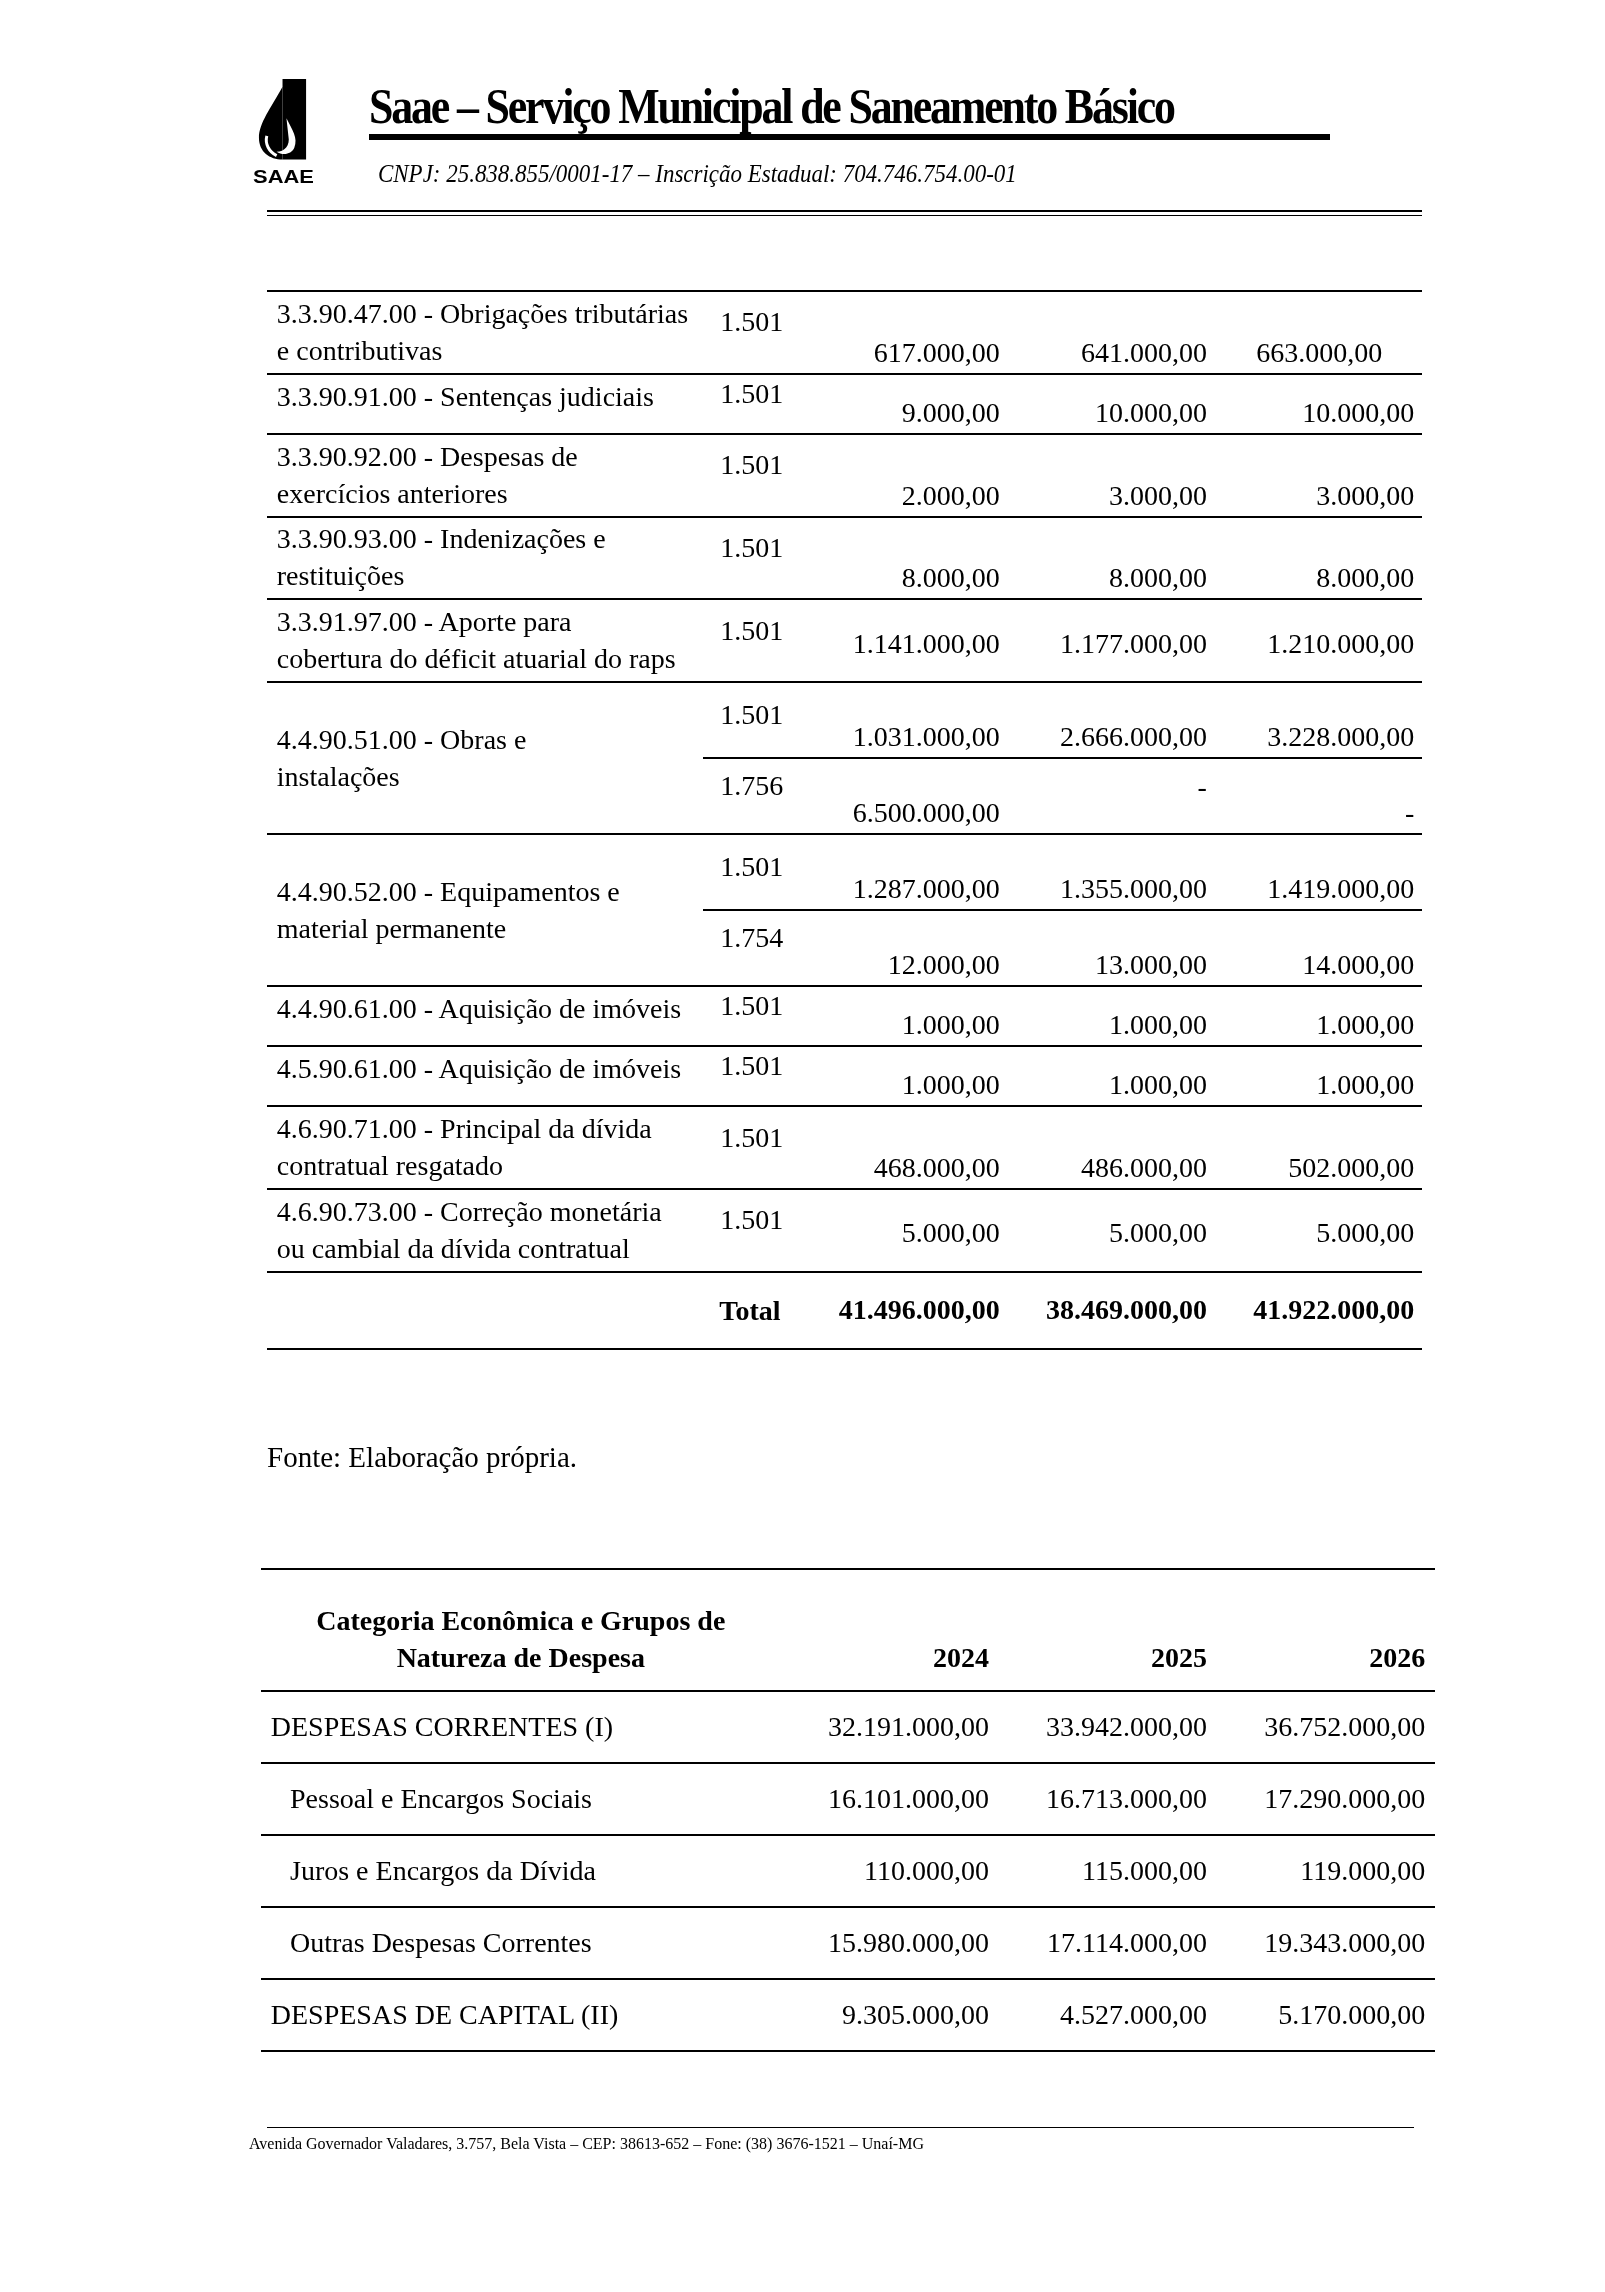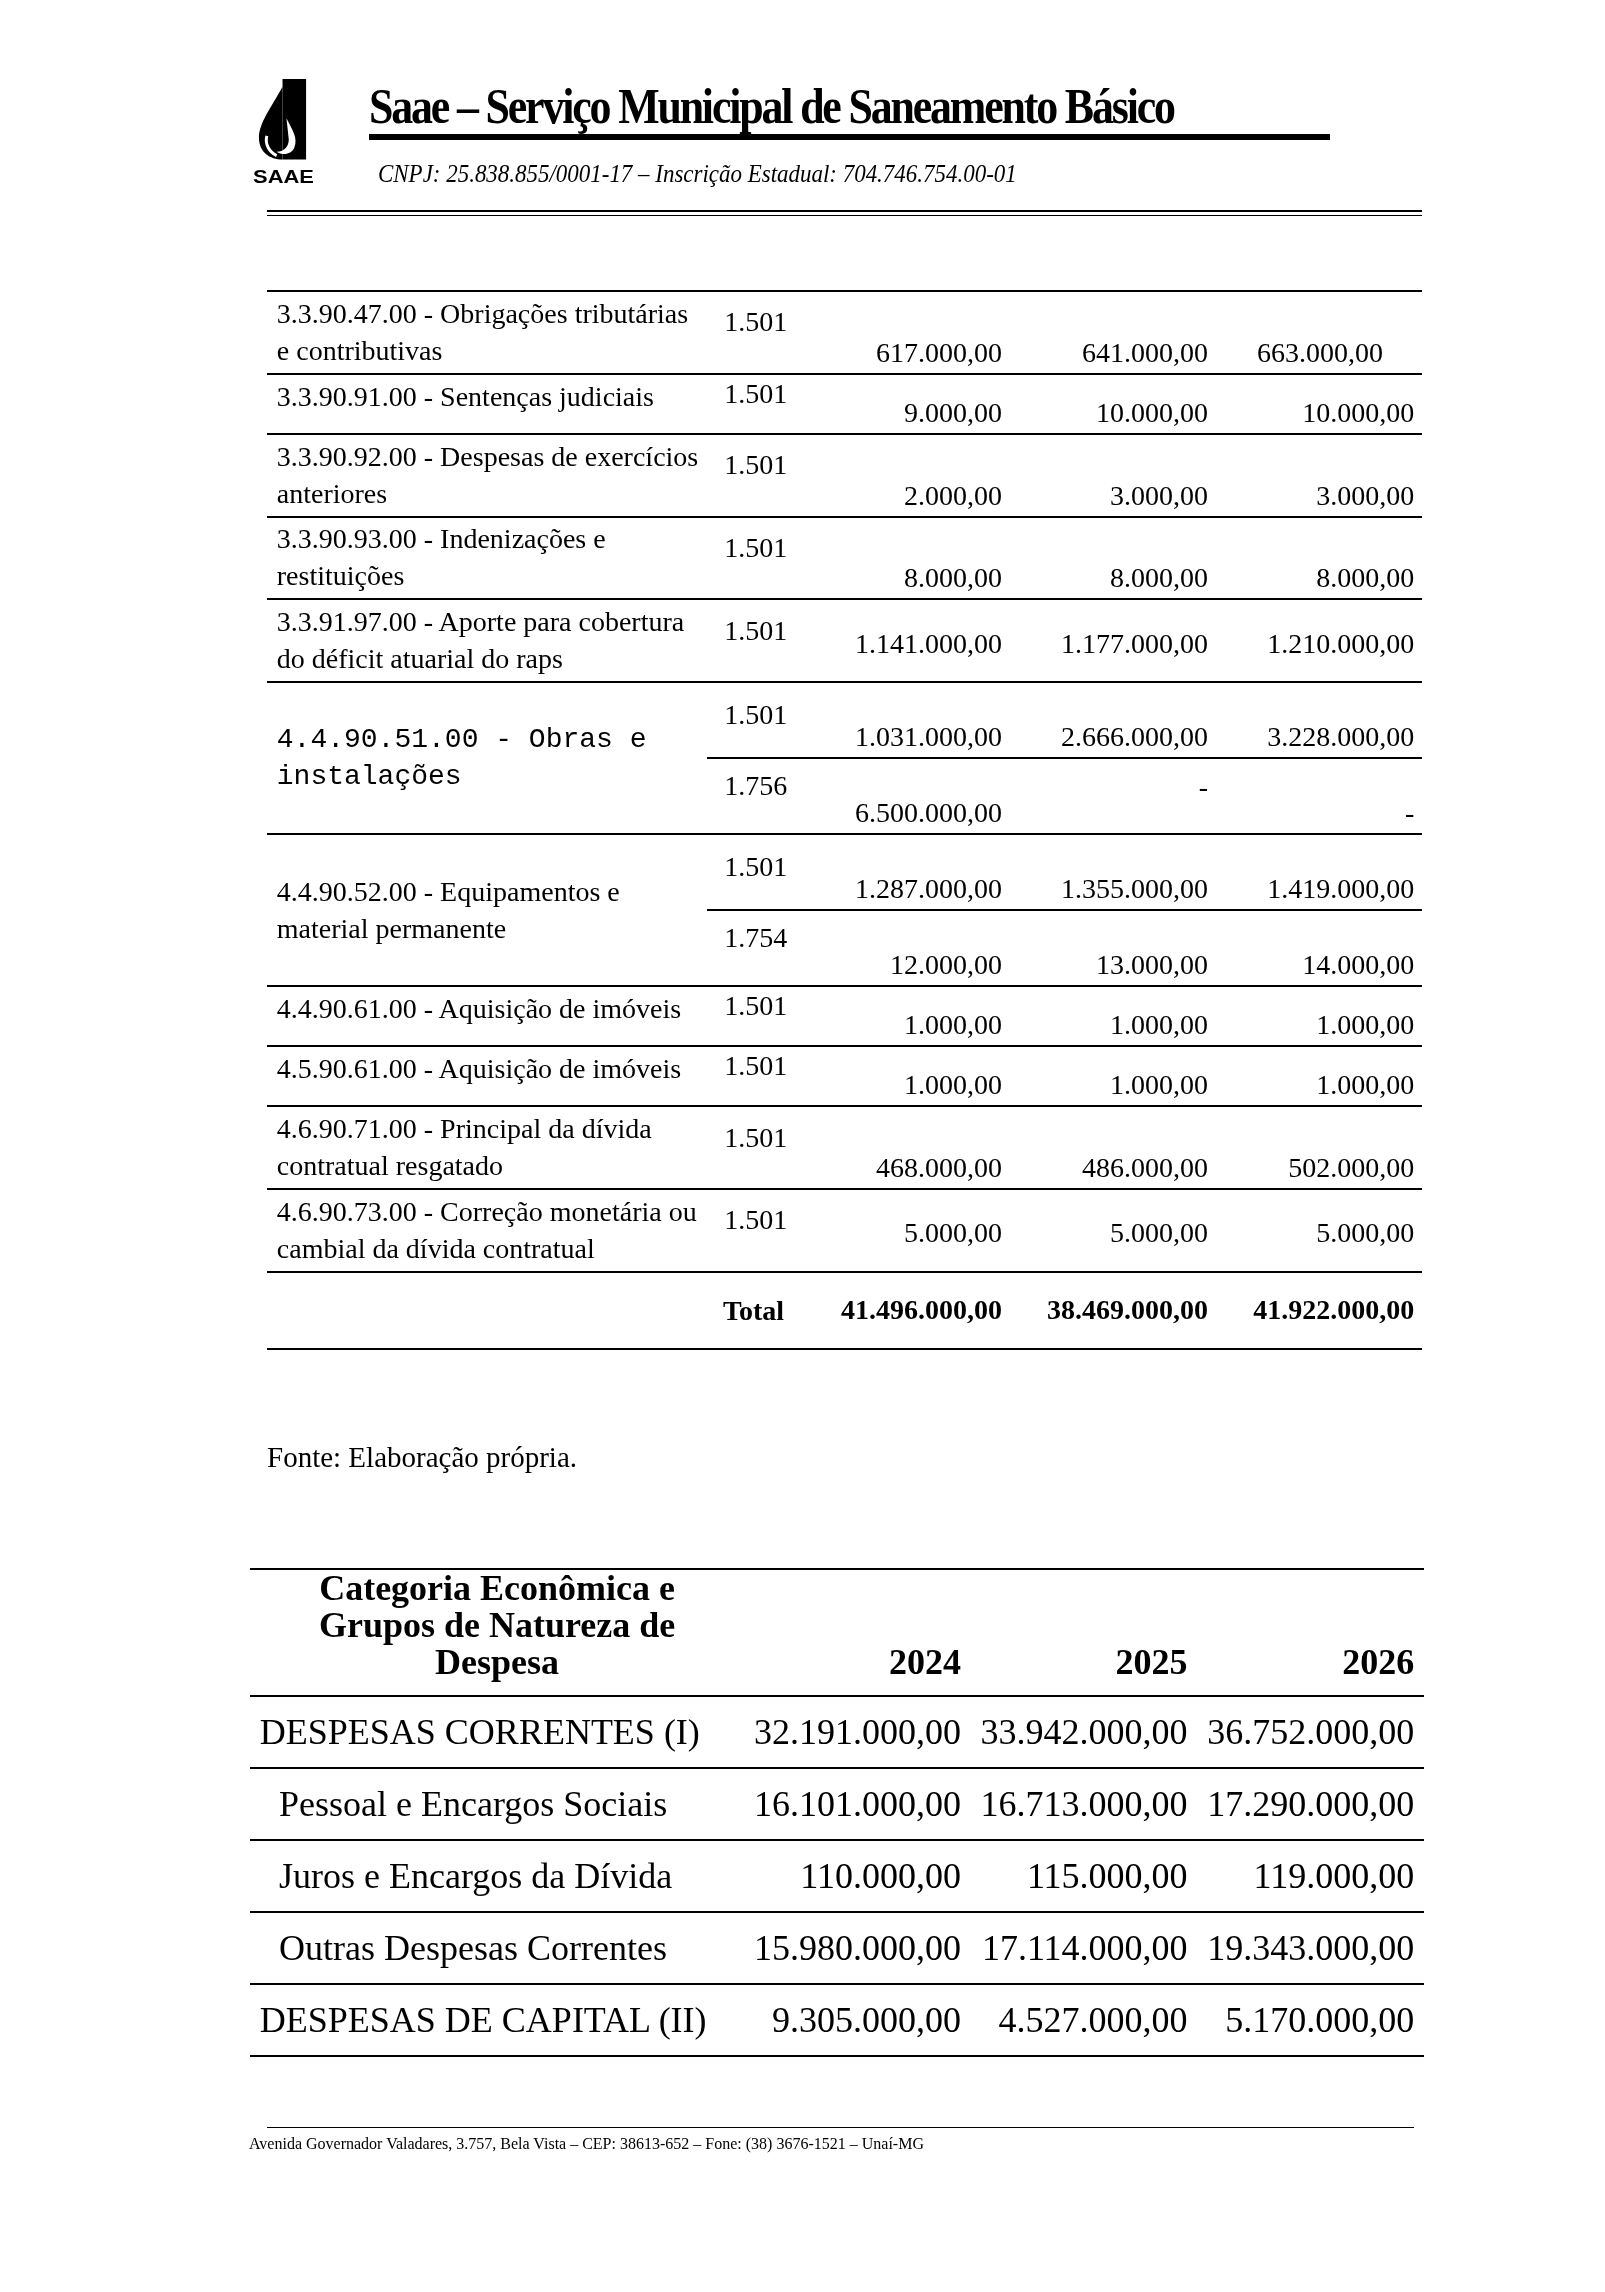--- a/index.html
+++ b/index.html
@@ -24,21 +24,21 @@
   .t1 td.c24 { width: 196px; }
   .t1 td.c25 { width: 196px; }
   .t1 td.c26 { width: 196px; text-align: center; }
   .t1 tr.total td { font-weight: bold; height: 73px; vertical-align: middle; border-bottom: 2px solid #000; }
   .t1 tr.total td.total-label { text-align: right; padding-right: 19.6px; }
   .dash-hi { vertical-align: middle !important; padding-bottom: 19.6px !important; }
 
   .fonte { position: absolute; left: 267px; top: 1441px; font-size: 29px; }
 
   
-  .t2 { position: absolute; left: 250px; top: 1568px; width: 1174px; border-collapse: collapse; font-size: 36px; }
+  .t2 { position: absolute; left: 261px; top: 1568px; width: 1174px; border-collapse: collapse; font-size: 28px; }
   .t2 td, .t2 th { border-bottom: 2px solid #000; padding: 0 9.8px; }
   .t2 thead th { border-top: 2px solid #000; height: 106px; font-weight: bold; vertical-align: bottom; padding-bottom: 13.7px; line-height: 37px; }
   .t2 thead th.cat { text-align: center; width: 500px; }
   .t2 thead th.yr { text-align: right; }
   .t2 tbody td { height: 70px; vertical-align: middle; }
   .t2 td.num { text-align: right; padding-right: 9.8px; }
   .t2 td.label.indent { padding-left: 29px; }
 
   
   .footer-rule { position: absolute; left: 267px; top: 2127px; width: 1147px; height: 1px; background: #000; }
@@ -95,21 +95,21 @@
     </tr>
     <tr>
       <td class="desc" style="padding-right:19.6px;">3.3.91.97.00 - Aporte para cobertura do déficit atuarial do raps</td>
       <td class="code">1.501</td>
       <td class="num" style="padding-bottom:19.6px;">1.141.000,00</td>
       <td class="num" style="padding-bottom:19.6px;">1.177.000,00</td>
       <td class="num" style="padding-bottom:19.6px;">1.210.000,00</td>
     </tr>
 
     <tr style="height:76px;">
-      <td class="desc" rowspan="2" style="vertical-align:middle; padding-right:59px;font-family:Liberation Mono, monospace;">4.4.90.51.00 - Obras e instalações</td>
+      <td class="desc" rowspan="2" style="vertical-align:middle; padding-right:59px;">4.4.90.51.00 - Obras e instalações</td>
       <td class="code" style="padding-top:9.8px;">1.501</td>
       <td class="num">1.031.000,00</td>
       <td class="num">2.666.000,00</td>
       <td class="num">3.228.000,00</td>
     </tr>
     <tr style="height:76px;">
       <td class="code">1.756</td>
       <td class="num">6.500.000,00</td>
       <td class="num dash-hi">-</td>
       <td class="num">-</td>

